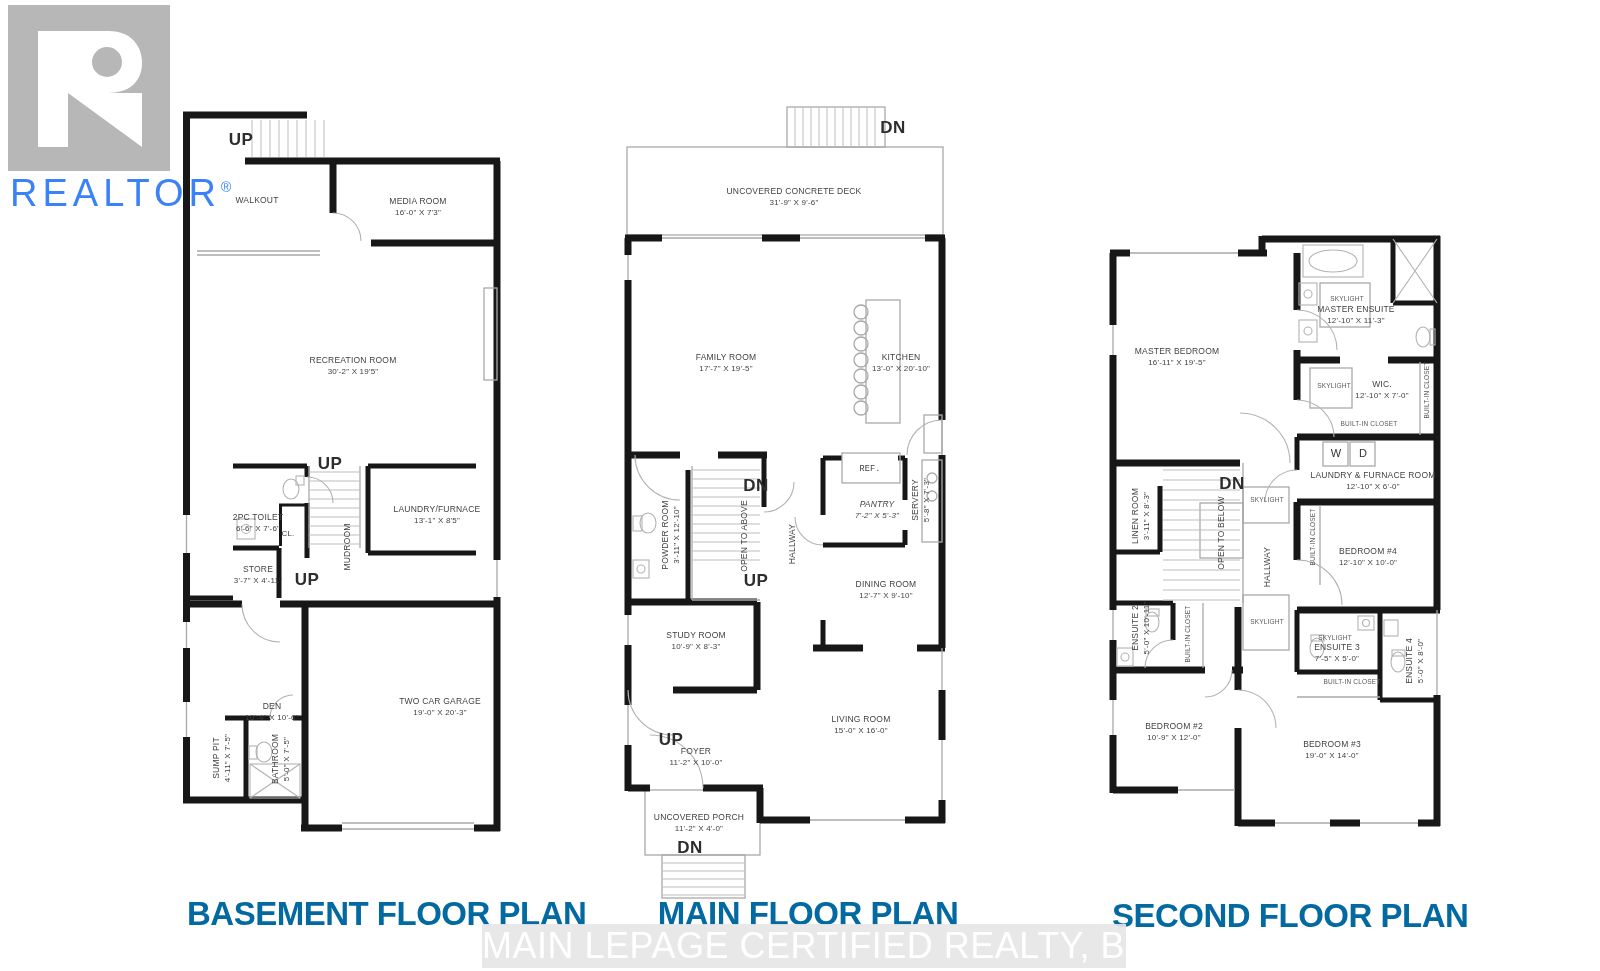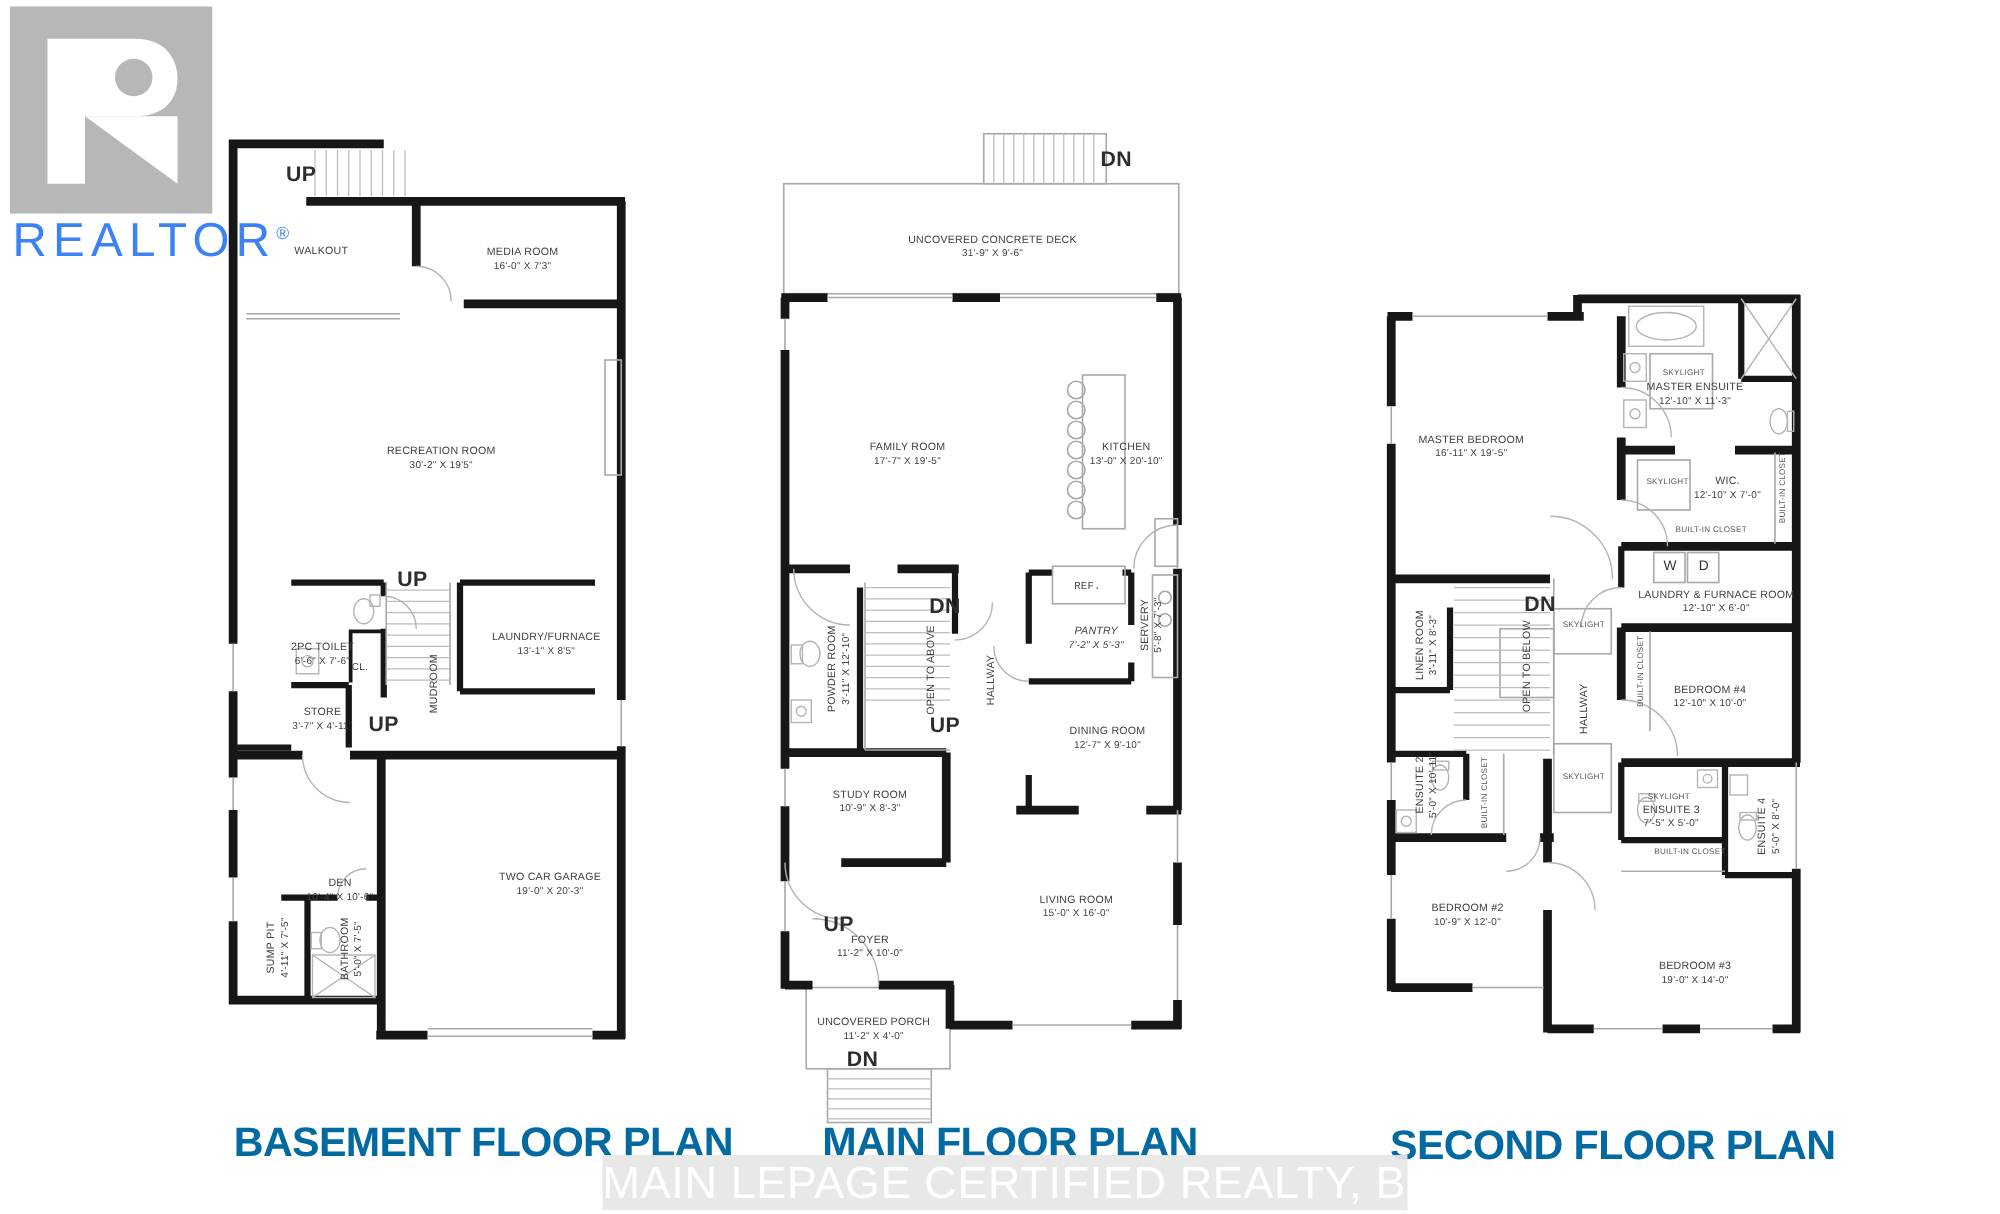--- a/index.html
+++ b/index.html
@@ -310,21 +310,21 @@
   </div>
 <div class="lbl sm" style="left:1352px;top:682px;">BUILT-IN CLOSET</div>
 <div class="lbl v" style="left:1415px;top:661px;">
     <div>ENSUITE 4</div>
     <div class="d">5'-0" X 8'-0"</div>
   </div>
 <div class="lbl" style="left:1174px;top:732px;">
     <div>BEDROOM #2</div>
     <div class="d">10'-9" X 12'-0"</div>
   </div>
-<div class="lbl" style="left:1332px;top:778px;margin-left:24px;">
+<div class="lbl" style="left:1332px;top:750px;">
     <div>BEDROOM #3</div>
     <div class="d">19'-0" X 14'-0"</div>
   </div>
 
 <div class="title" style="left:187px;top:895px;">BASEMENT FLOOR PLAN</div>
 <div class="title" style="left:643px;top:895px;">MAIN FLOOR PLAN</div>
 <div class="title" style="left:1112px;top:897px;">SECOND FLOOR PLAN</div>
 <div class="watermark">MAIN LEPAGE CERTIFIED REALTY, Brokerage</div>
 
 </body></html>

